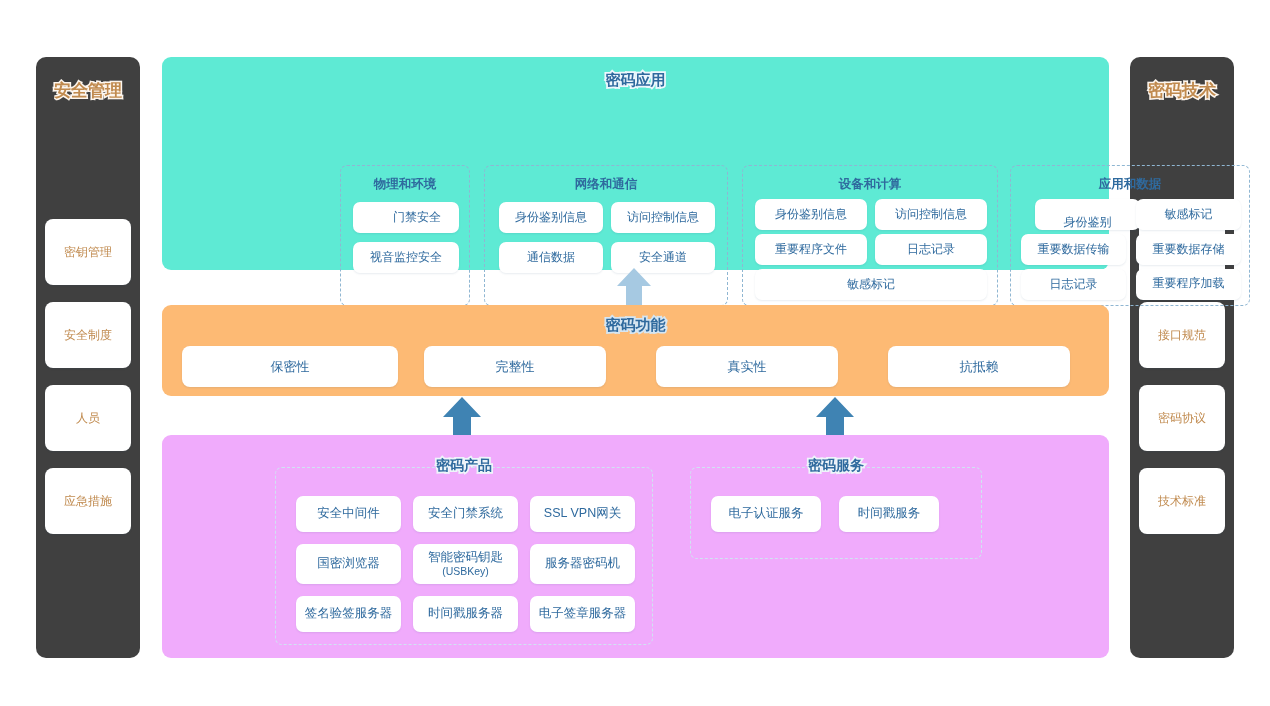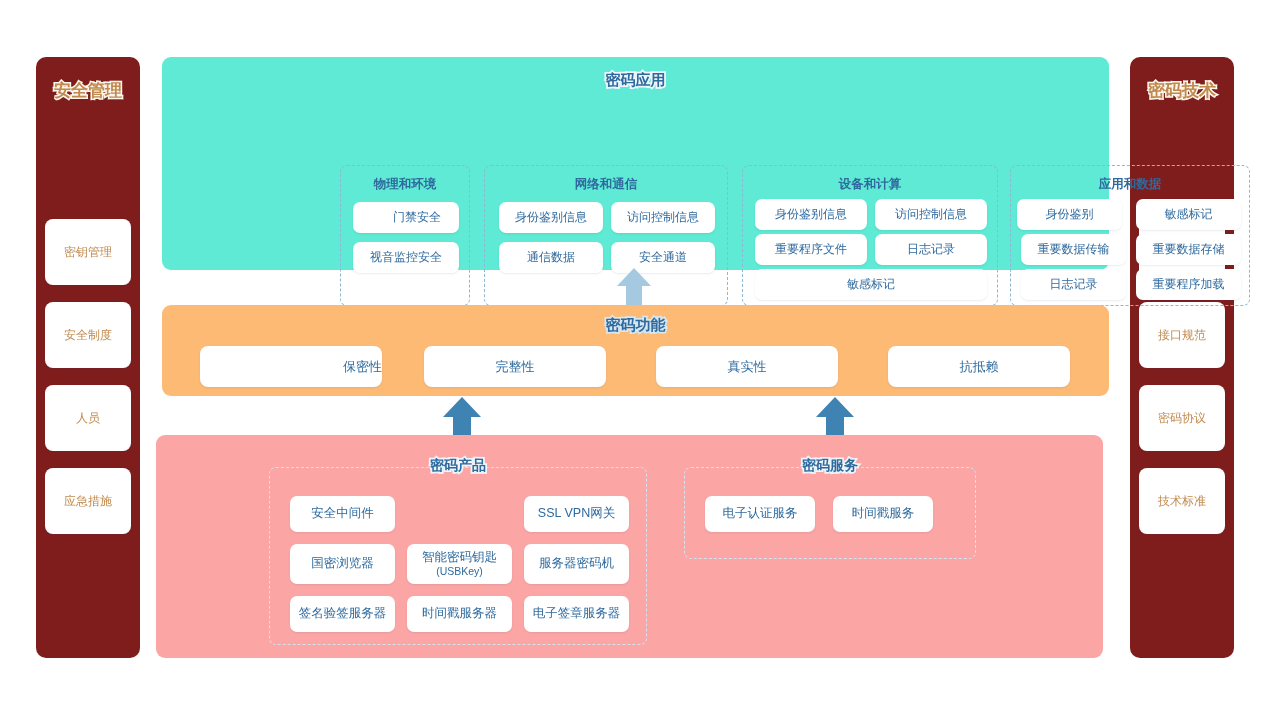--- a/index.html
+++ b/index.html
@@ -23,21 +23,21 @@
     text-align: center;
     color: #2f6a9e;
     line-height: 1.22;
     box-shadow: 0 1px 2px rgba(30,70,110,0.10);
     box-sizing: border-box;
   }
 
   
   .side-panel {
     position: absolute;
-    background: #7f1d1d;
+    background: #404040;
     border-radius: 10px;
     box-sizing: border-box;
   }
   #side-left  { left: 36px;   top: 57px; width: 104px; height: 601px; }
   #side-right { left: 1130px; top: 57px; width: 104px; height: 601px; }
 
   .side-title {
     position: absolute;
     left: 0; right: 0;
     top: 22px;
@@ -111,55 +111,55 @@
   #grp-net .p1 { left: 126px; top: 36px; width: 104px; }
   #grp-net .p2 { left: 14px;  top: 76px; width: 104px; }
   #grp-net .p3 { left: 126px; top: 76px; width: 104px; }
   
   #grp-dev .p0 { left: 12px;  top: 33px; width: 112px; }
   #grp-dev .p1 { left: 132px; top: 33px; width: 112px; }
   #grp-dev .p2 { left: 12px;  top: 68px; width: 112px; }
   #grp-dev .p3 { left: 132px; top: 68px; width: 112px; }
   #grp-dev .p4 { left: 12px;  top: 103px; width: 232px; }
   
-  #grp-data .p0 { left: 6px;  top: 33px; width: 105px; }
+  #grp-data .p0 { left: 24px;  top: 33px; width: 105px; align-items: flex-end; }
   #grp-data .p1 { left: 125px; top: 33px; width: 105px; }
   #grp-data .p2 { left: 10px;  top: 68px; width: 105px; }
   #grp-data .p3 { left: 125px; top: 68px; width: 105px; }
   #grp-data .p4 { left: 10px;  top: 103px; width: 105px; }
-  #grp-data .p5 { left: 125px; top: 103px; width: 105px; }
+  #grp-data .p5 { left: 125px; top: 103px; width: 105px; font-family: Liberation Mono, monospace; }
 
   
   #panel-func {
     position: absolute;
     left: 162px; top: 305px;
     width: 947px; height: 91px;
     background: #fdba74;
     border-radius: 9px;
     box-sizing: border-box;
   }
   #panel-func .panel-title { top: 11px; -webkit-text-stroke: 3.5px #d6e6f2; }
   .func-pill {
     position: absolute;
     top: 41px;
     height: 41px;
     font-size: 13px;
     border-radius: 8px;
   }
-  .func-pill.f0 { left: 38px;  width: 182px; justify-content: flex-end; }
+  .func-pill.f0 { left: 20px;  width: 216px; }
   .func-pill.f1 { left: 262px; width: 182px; }
   .func-pill.f2 { left: 494px; width: 182px; align-items: center; }
   .func-pill.f3 { left: 726px; width: 182px; }
 
   
   #panel-prod {
     position: absolute;
-    left: 156px; top: 435px;
+    left: 162px; top: 435px;
     width: 947px; height: 223px;
-    background: #fca5a5;
+    background: #f0abfc;
     border-radius: 9px;
     box-sizing: border-box;
   }
   .dark-group {
     position: absolute;
     border: 1.4px dashed #cfe3f1;
     border-radius: 7px;
     box-sizing: border-box;
   }
   .dark-group-label {
@@ -336,20 +336,23 @@
 </div>
 
 <div id="panel-prod">
 
   <div class="dark-group" id="grp-products">
     <div class="dark-group-label">密码产品</div>
 
     <div class="pill prod-pill c0 r0">
         <span>安全中间件</span>
       </div>
+    <div class="pill prod-pill c1 r0">
+        <span>安全门禁系统</span>
+      </div>
     <div class="pill prod-pill c2 r0">
         <span>SSL VPN网关</span>
       </div>
 
     <div class="pill prod-pill c0 tall">
         <span>国密浏览器</span>
       </div>
     <div class="pill prod-pill c1 tall">
       <span>
         <span>智能密码钥匙</span>

